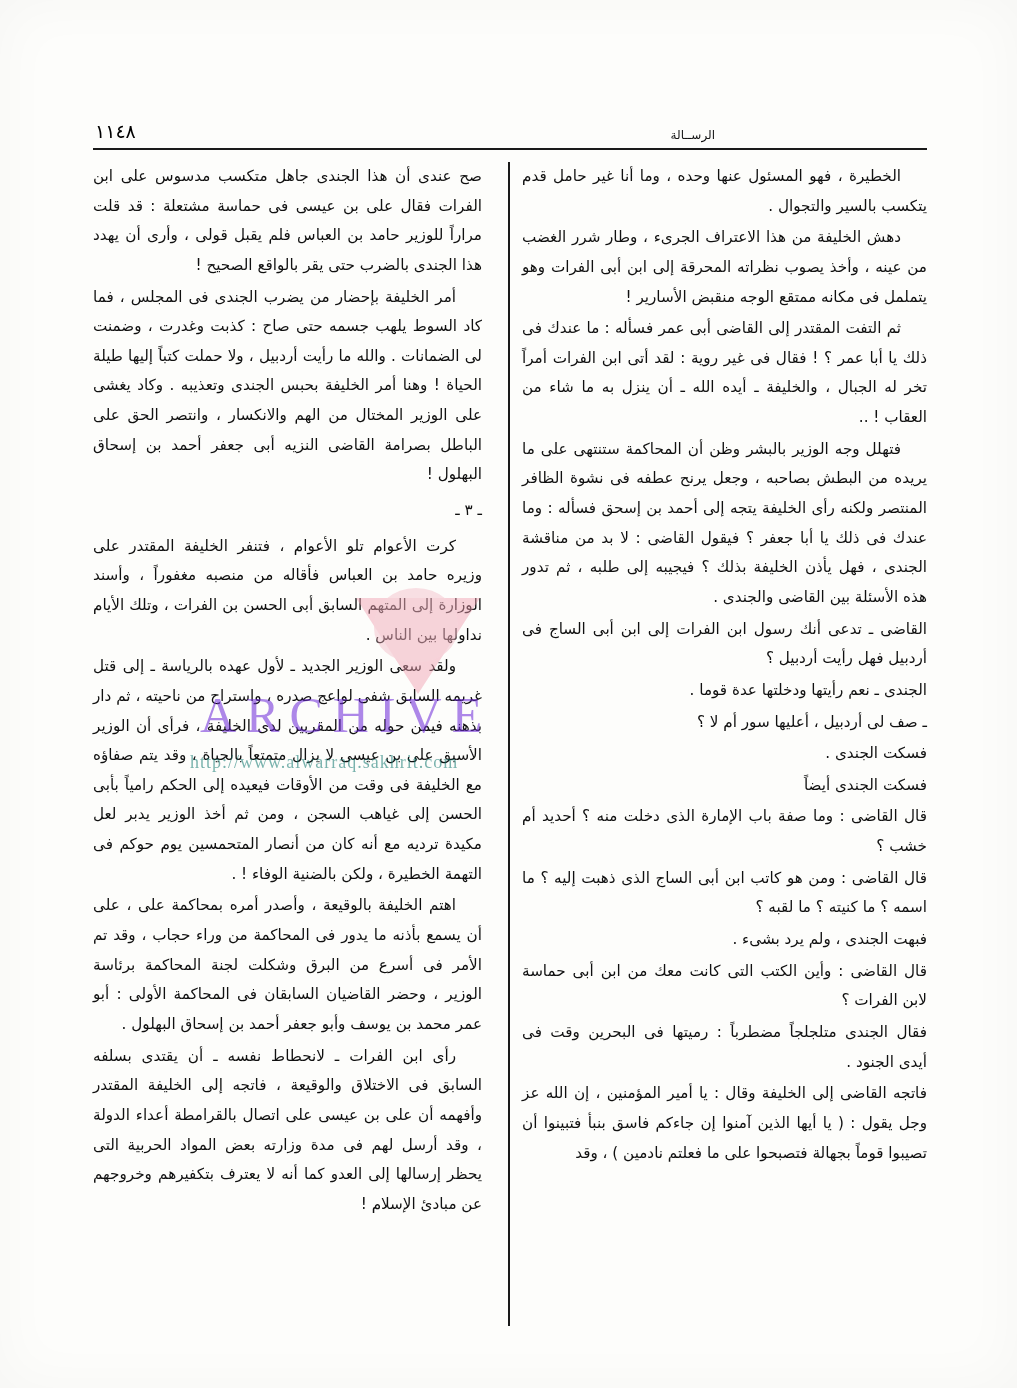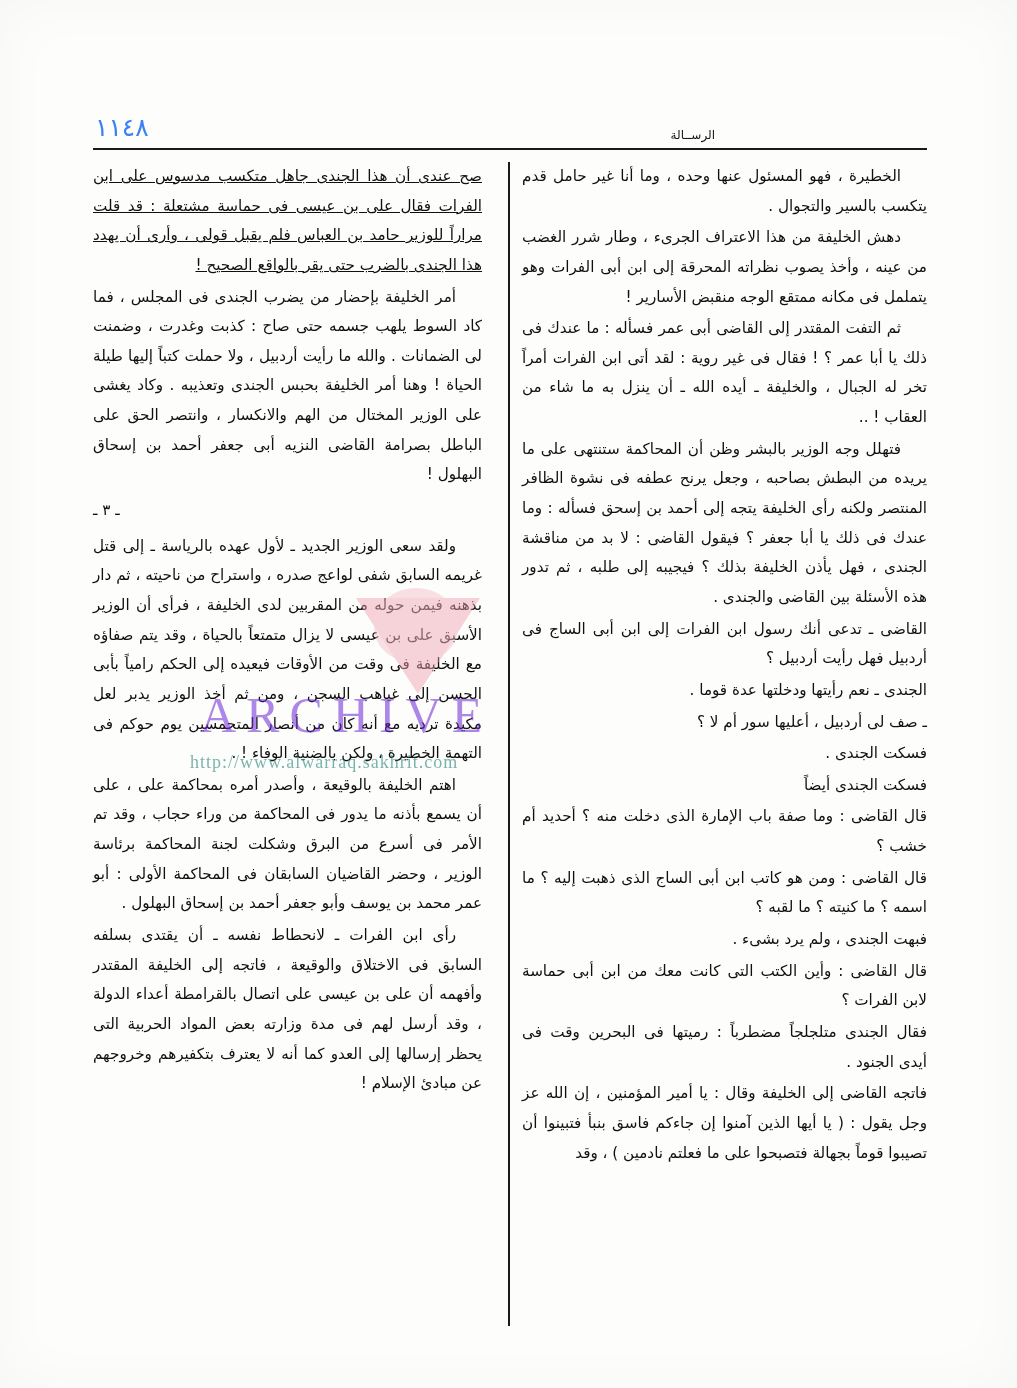--- a/index.html
+++ b/index.html
@@ -23,23 +23,23 @@
     top: 108px;
     left: 95px;
     right: 92px;
     height: 34px;
     display: flex;
     align-items: flex-end;
     justify-content: space-between;
     direction: rtl;
   }
   .header .page-num {
-    font-size: 25px;
+    font-size: 19px;
     letter-spacing: 1px;
-    color: #3b82f6;
+    color: #000000;
   }
   .header .journal-title {
     font-size: 12px;
     letter-spacing: 2px;
     color: #141414;
     margin-right: 210px;
   }
   .rule {
     position: absolute;
     left: 93px;
@@ -70,23 +70,23 @@
     line-height: 1.95;
     color: #101010;
   }
   .col.right { padding-left: 12px; }
   .col.left  { padding-right: 26px; border-right: 2px solid #1a1a1a; }
 
   .col p {
     margin: 0 0 2px 0;
     text-indent: 26px;
   }
-  .col p.noindent { text-indent: 0; text-decoration: underline; }
+  .col p.noindent { text-indent: 0; }
   .col p.center {
-    text-align: left;
+    text-align: right;
     text-indent: 0;
     margin: 6px 0 6px 0;
     letter-spacing: 2px;
   }
   .col p.dialog { text-indent: 0; }
 
   
   .watermark {
     position: absolute;
     left: 160px;
@@ -174,20 +174,21 @@
       <p class="dialog">فبهت الجندى ، ولم يرد بشىء .</p>
       <p class="dialog">قال القاضى : وأين الكتب التى كانت معك من ابن أبى حماسة لابن الفرات ؟</p>
       <p class="dialog">فقال الجندى متلجلجاً مضطرباً : رميتها فى البحرين وقت فى أيدى الجنود .</p>
       <p class="dialog">فاتجه القاضى إلى الخليفة وقال : يا أمير المؤمنين ، إن الله عز وجل يقول : ( يا أيها الذين آمنوا إن جاءكم فاسق بنبأ فتبينوا أن تصيبوا قوماً بجهالة فتصبحوا على ما فعلتم نادمين ) ، وقد</p>
     </div>
 
     <div class="col left">
       <p class="noindent">صح عندى أن هذا الجندى جاهل متكسب مدسوس على ابن الفرات فقال على بن عيسى فى حماسة مشتعلة : قد قلت مراراً للوزير حامد بن العباس فلم يقبل قولى ، وأرى أن يهدد هذا الجندى بالضرب حتى يقر بالواقع الصحيح !</p>
       <p>أمر الخليفة بإحضار من يضرب الجندى فى المجلس ، فما كاد السوط يلهب جسمه حتى صاح : كذبت وغدرت ، وضمنت لى الضمانات . والله ما رأيت أردبيل ، ولا حملت كتباً إليها طيلة الحياة ! وهنا أمر الخليفة بحبس الجندى وتعذيبه . وكاد يغشى على الوزير المختال من الهم والانكسار ، وانتصر الحق على الباطل بصرامة القاضى النزيه أبى جعفر أحمد بن إسحاق البهلول !</p>
       <p class="center">ـ ٣ ـ</p>
+      <p>كرت الأعوام تلو الأعوام ، فتنفر الخليفة المقتدر على وزيره حامد بن العباس فأقاله من منصبه مغفوراً ، وأسند الوزارة إلى المتهم السابق أبى الحسن بن الفرات ، وتلك الأيام نداولها بين الناس .</p>
       <p>ولقد سعى الوزير الجديد ـ لأول عهده بالرياسة ـ إلى قتل غريمه السابق شفى لواعج صدره ، واستراح من ناحيته ، ثم دار بذهنه فيمن حوله من المقربين لدى الخليفة ، فرأى أن الوزير الأسبق على بن عيسى لا يزال متمتعاً بالحياة ، وقد يتم صفاؤه مع الخليفة فى وقت من الأوقات فيعيده إلى الحكم رامياً بأبى الحسن إلى غياهب السجن ، ومن ثم أخذ الوزير يدبر لعل مكيدة ترديه مع أنه كان من أنصار المتحمسين يوم حوكم فى التهمة الخطيرة ، ولكن بالضنية الوفاء ! .</p>
       <p>اهتم الخليفة بالوقيعة ، وأصدر أمره بمحاكمة على ، على أن يسمع بأذنه ما يدور فى المحاكمة من وراء حجاب ، وقد تم الأمر فى أسرع من البرق وشكلت لجنة المحاكمة برئاسة الوزير ، وحضر القاضيان السابقان فى المحاكمة الأولى : أبو عمر محمد بن يوسف وأبو جعفر أحمد بن إسحاق البهلول .</p>
       <p>رأى ابن الفرات ـ لانحطاط نفسه ـ أن يقتدى بسلفه السابق فى الاختلاق والوقيعة ، فاتجه إلى الخليفة المقتدر وأفهمه أن على بن عيسى على اتصال بالقرامطة أعداء الدولة ، وقد أرسل لهم فى مدة وزارته بعض المواد الحربية التى يحظر إرسالها إلى العدو كما أنه لا يعترف بتكفيرهم وخروجهم عن مبادئ الإسلام !</p>
     </div>
 
   </div>
 
   <div class="watermark">
     <div class="wm-fan"></div>
     <div class="wm-fan2"></div>

